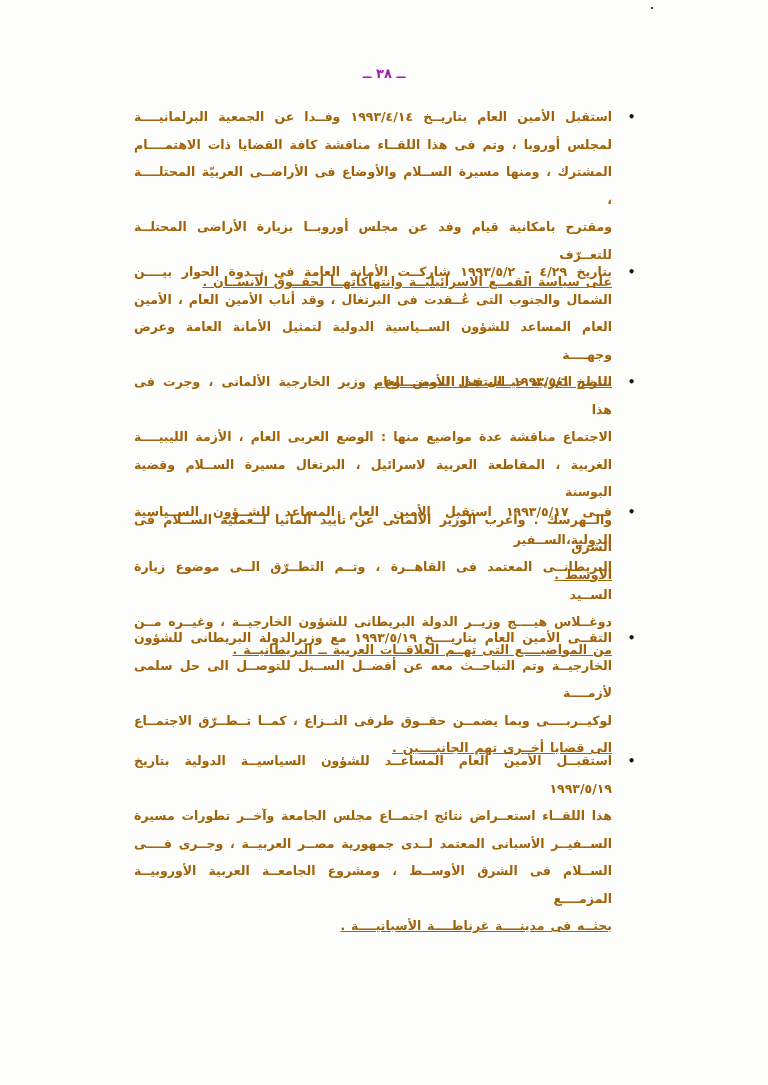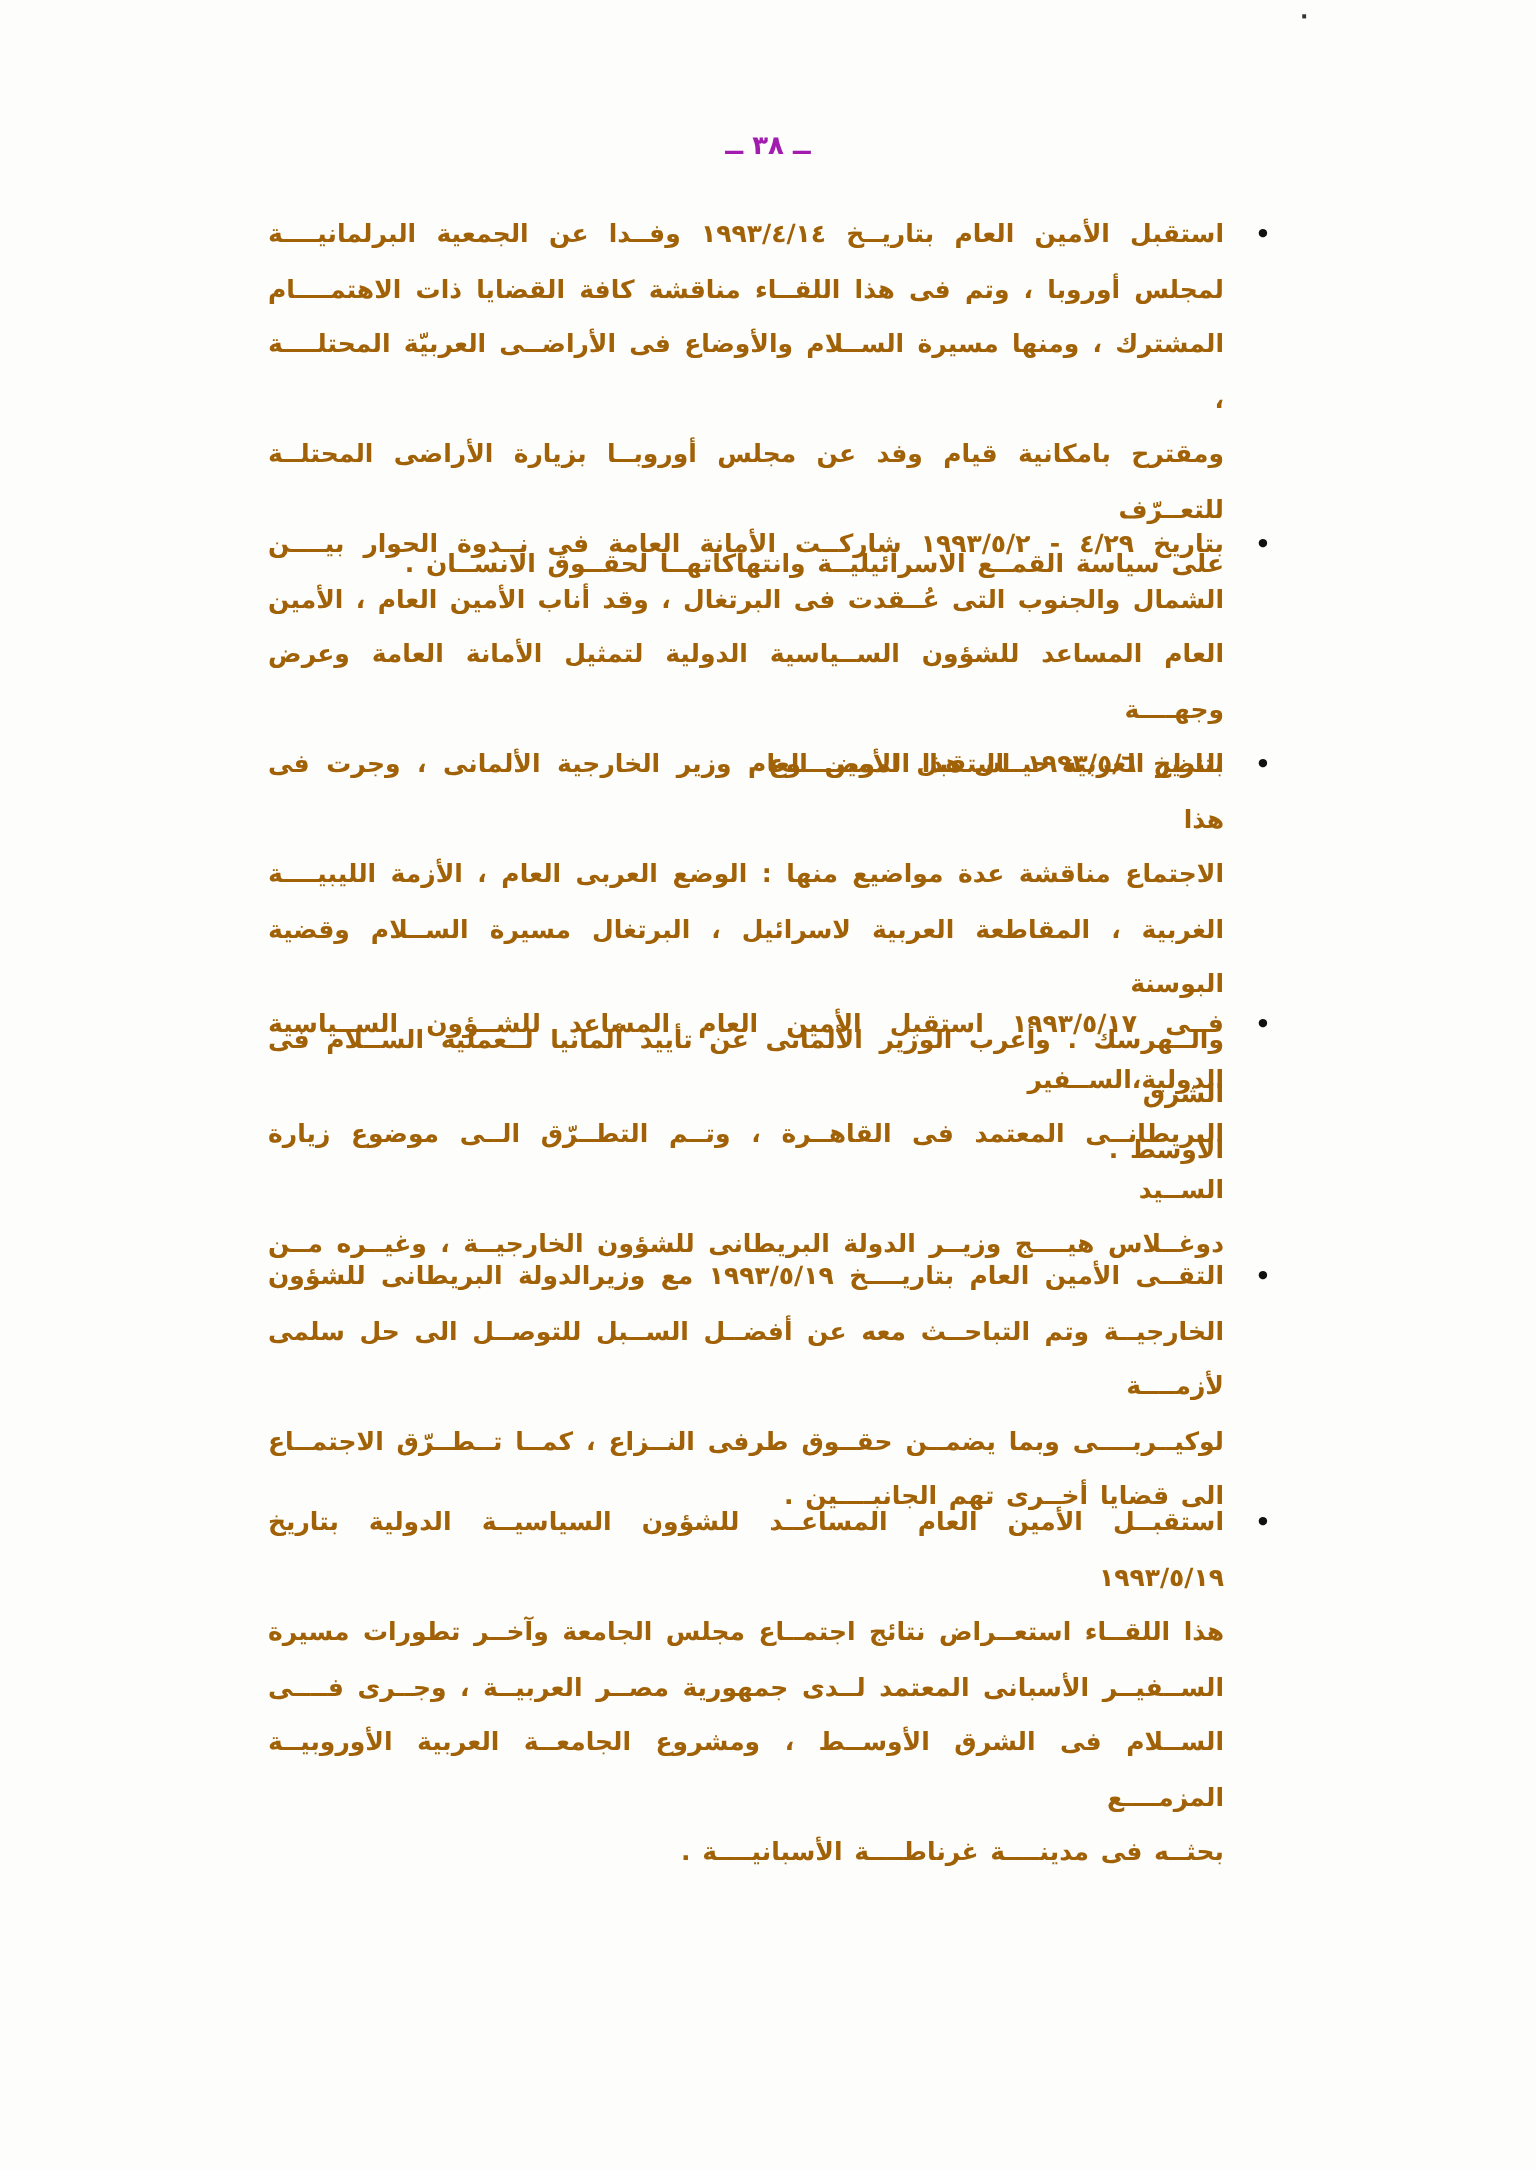--- a/index.html
+++ b/index.html
@@ -49,20 +49,21 @@
     font-size:12.5px;
     line-height:27.5px;
     word-spacing:1.5px;
     text-align:justify;
     text-align-last:justify;
     white-space:normal;
     color:#a16207;
   }
   .ln.last{
     text-align-last:right;
+    text-decoration:underline;
   }
 </style>
 </head>
 <body>
 
 <div class="page">
 
   <span class="speck">·</span>
 
   <div class="pageno">ــ  ٣٨  ــ</div>
@@ -91,20 +92,21 @@
     <div class="ln">الغربية ، المقاطعة العربية لاسرائيل ، البرتغال مسيرة الســلام وقضية البوسنة</div>
     <div class="ln">والــهرسك .  وأعرب الوزير الألمانى عن تأييد ألمانيا لــعملية الســلام فى الشرق</div>
     <div class="ln last">الأوسط .</div>
   </div>
 
   <div class="para" style="top:498px">
     <span class="bullet">•</span>
     <div class="ln">فــى ١٩٩٣/٥/١٧ استقبل الأمين العام المساعد للشــؤون الســياسية الدولية،الســفير</div>
     <div class="ln">البريطانــى المعتمد فى القاهــرة ، وتــم التطــرّق الــى موضوع زيارة الســيد</div>
     <div class="ln">دوغــلاس هيــــج وزيــر الدولة البريطانى للشؤون الخارجيــة ، وغيــره مــن</div>
+    <div class="ln last">من المواضيــــع التى تهــم العلاقــات العربية ــ البريطانيــة .</div>
   </div>
 
   <div class="para" style="top:624px">
     <span class="bullet">•</span>
     <div class="ln">التقــى الأمين العام بتاريــــخ ١٩٩٣/٥/١٩ مع وزيرالدولة البريطانى للشؤون</div>
     <div class="ln">الخارجيــة وتم التباحــث معه عن أفضــل الســبل للتوصــل الى حل سلمى لأزمــــة</div>
     <div class="ln">لوكيــربــــى وبما يضمــن حقــوق طرفى النــزاع ، كمــا تــطــرّق الاجتمــاع</div>
     <div class="ln last">الى قضايا أخــرى تهم الجانبــــين .</div>
   </div>
 

